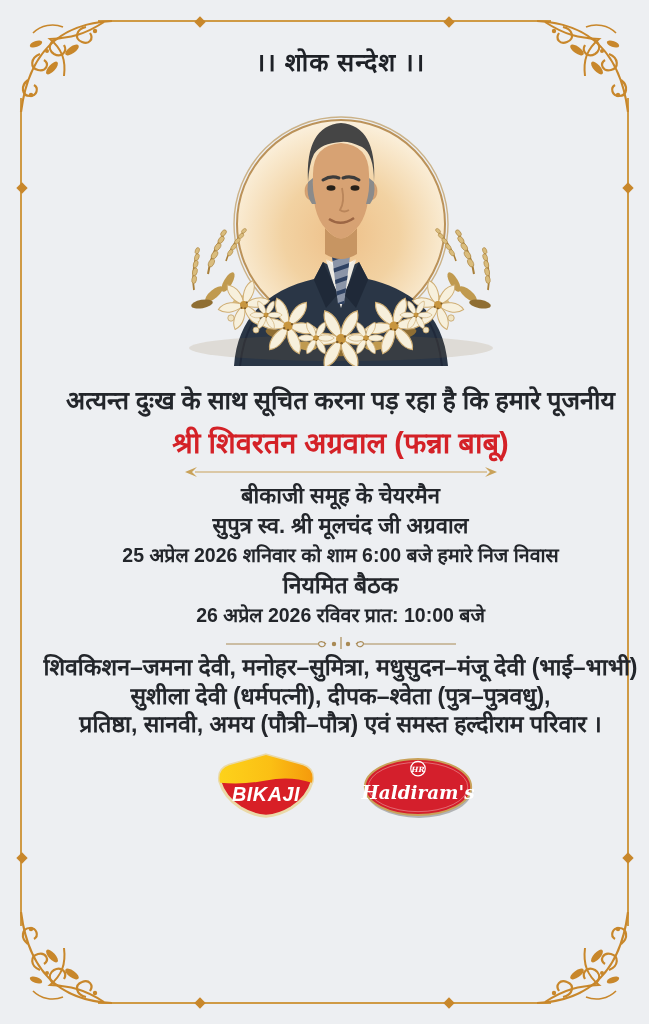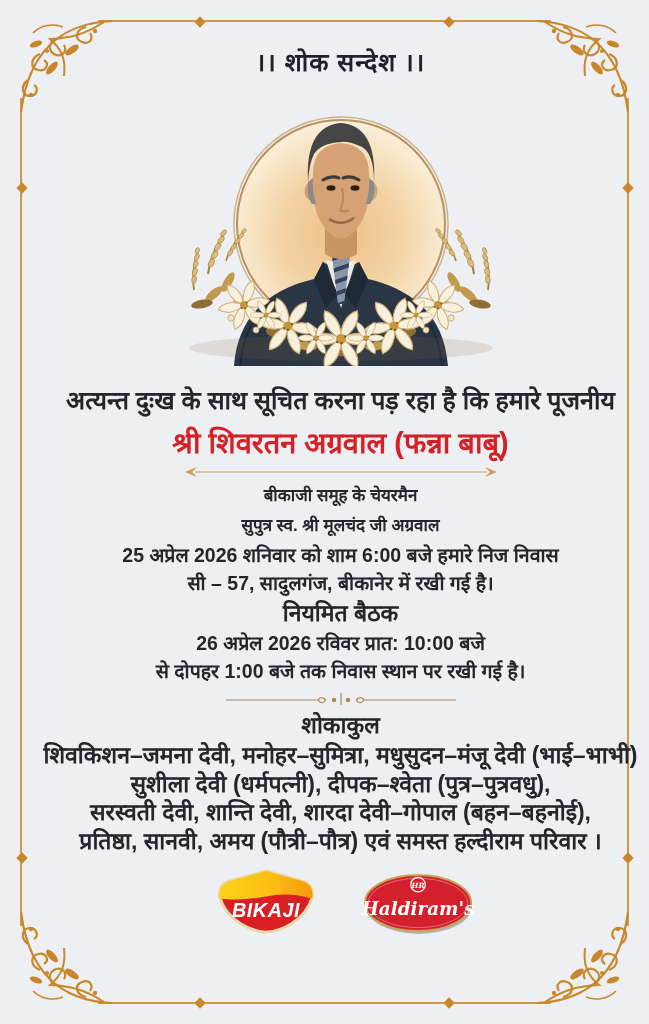--- a/index.html
+++ b/index.html
@@ -26,21 +26,21 @@
   .c-br{bottom:0;right:0;transform:scale(-1,-1);}
   
   .content{position:relative;text-align:center;padding-left:32px;}
   .title{
     margin-top:44px;font-size:25px;font-weight:700;letter-spacing:1px;color:#1e2127;
   }
   .portrait-wrap{width:370px;height:268px;margin:20px auto 0;position:relative;}
   .intro{margin-top:16px;font-size:25px;font-weight:600;white-space:nowrap;}
   .deceased{margin-top:6px;font-size:29px;font-weight:800;color:#d42127;white-space:nowrap;}
   .divider{display:block;margin:4px auto 2px;}
-  .line{font-size:17px;font-weight:600;line-height:30px;white-space:nowrap;}
+  .line{font-size:22px;font-weight:600;line-height:30px;white-space:nowrap;}
   .h2{font-size:23px;font-weight:800;line-height:32px;white-space:nowrap;}
   .sline{font-size:19.5px;font-weight:600;line-height:28px;white-space:nowrap;}
   .orn{display:block;margin:6px auto 2px;}
   .fline{font-size:23px;font-weight:600;line-height:28.5px;white-space:nowrap;}
   .logos{margin-top:14px;display:flex;justify-content:center;align-items:center;gap:34px;}
 </style>
 </head>
 <body>
 
 <svg width="0" height="0" style="position:absolute" aria-hidden="true">
@@ -213,42 +213,38 @@
     <svg class="divider" width="320" height="14" viewBox="0 0 320 14">
       <line x1="14" y1="7" x2="306" y2="7" stroke="#c9a25a" stroke-width="1.2"></line>
       <path d="M4,7 L16,2 L11,7 L16,12 Z" fill="#c9a25a"></path>
       <path d="M316,7 L304,2 L309,7 L304,12 Z" fill="#c9a25a"></path>
     </svg>
 
     <div class="line">बीकाजी समूह के चेयरमैन</div>
     <div class="line">सुपुत्र स्व. श्री मूलचंद जी अग्रवाल</div>
 
     <div class="sline">25 अप्रेल 2026 शनिवार को शाम 6:00 बजे हमारे निज निवास</div>
-    <div class="sline">सी – 57, सादुलगंज, बीकानेर में रखी गई है।</div>
 
     <div class="h2">नियमित बैठक</div>
     <div class="sline">26 अप्रेल 2026 रविवर प्रात: 10:00 बजे</div>
-    <div class="sline">से दोपहर 1:00 बजे तक निवास स्थान पर रखी गई है।</div>
 
     <svg class="orn" width="230" height="16" viewBox="0 0 230 16">
       <line x1="0" y1="9" x2="92" y2="9" stroke="#a98a55" stroke-width="1"></line>
       <line x1="138" y1="9" x2="230" y2="9" stroke="#a98a55" stroke-width="1"></line>
       <g stroke="#a98a55" fill="none" stroke-width="1.2">
         <path d="M100,9 c-5,-5 -10,-1 -6,2 c3,2 7,-1 4,-4"></path>
         <path d="M130,9 c5,-5 10,-1 6,2 c-3,2 -7,-1 -4,-4"></path>
         <path d="M115,2 L115,14"></path>
         <circle cx="108" cy="9" r="1.6" fill="#a98a55"></circle>
         <circle cx="122" cy="9" r="1.6" fill="#a98a55"></circle>
       </g>
     </svg>
 
-    <div class="h2">शोकाकुल</div>
     <div class="fline">शिवकिशन–जमना देवी, मनोहर–सुमित्रा, मधुसुदन–मंजू देवी (भाई–भाभी)</div>
     <div class="fline">सुशीला देवी (धर्मपत्नी), दीपक–श्वेता (पुत्र–पुत्रवधु),</div>
-    <div class="fline">सरस्वती देवी, शान्ति देवी, शारदा देवी–गोपाल (बहन–बहनोई),</div>
     <div class="fline">प्रतिष्ठा, सानवी, अमय (पौत्री–पौत्र) एवं समस्त हल्दीराम परिवार ।</div>
 
     <div class="logos">
       <svg width="120" height="68" viewBox="0 0 124 72">
         <defs>
           <linearGradient id="bikGrad" x1="0" y1="0" x2="1" y2="0">
             <stop offset="0" stop-color="#fdd21b"></stop>
               <stop offset="0.55" stop-color="#fbbf14"></stop>
               <stop offset="1" stop-color="#f59a0c"></stop>
           </linearGradient>

